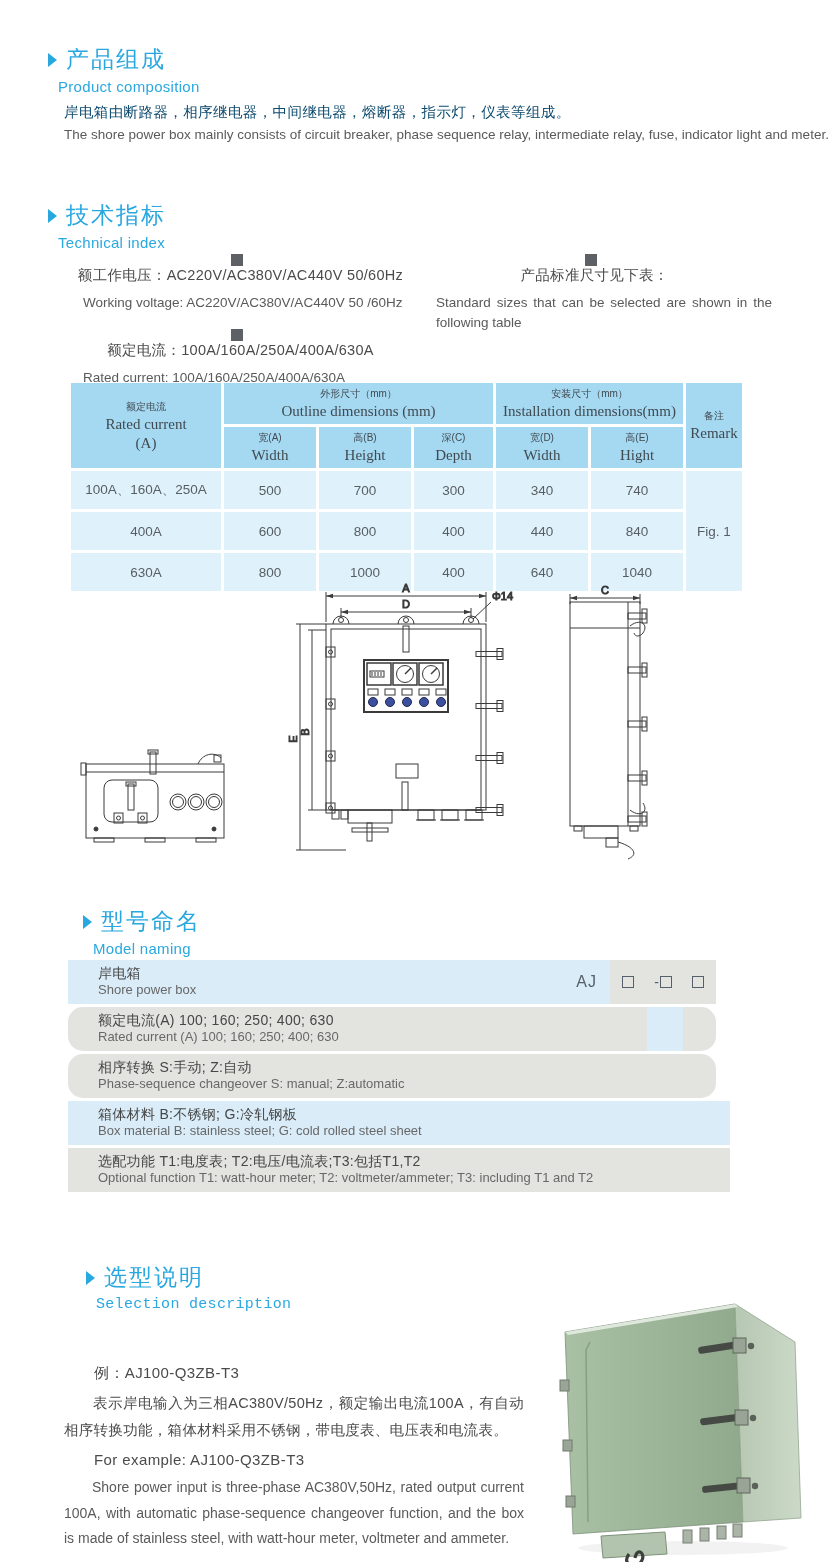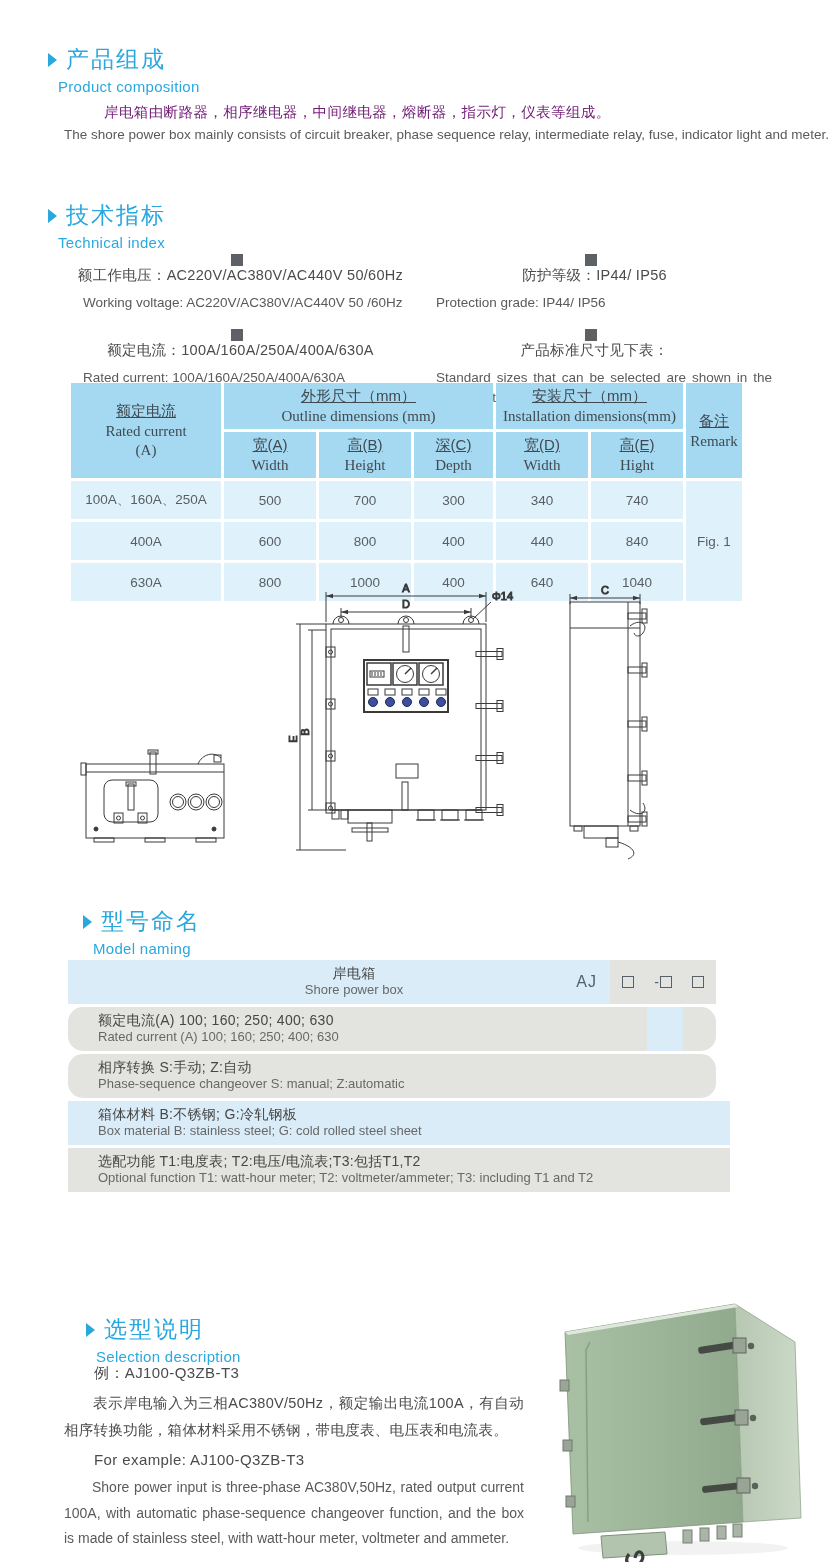--- a/index.html
+++ b/index.html
@@ -7,54 +7,54 @@
   body { font-family:"Liberation Sans", sans-serif; }
   .page { position:relative; width:830px; height:1568px; background:#ffffff; overflow:hidden; }
 
   
   .sec-head { position:absolute; }
   .sec-head .row { display:flex; align-items:center; }
   .tri { width:0; height:0; border-left:9px solid #29a7df; border-top:7px solid transparent; border-bottom:7px solid transparent; margin-right:9px; }
   .sec-title { font-size:23px; color:#29a7df; letter-spacing:2px; }
   .sec-sub { font-size:15px; color:#2aa8e0; margin-left:10px; margin-top:3px; letter-spacing:0.3px; }
 
-  .zh-text { font-size:14.5px; color:#701a75; letter-spacing:0.4px;margin-left:40px; }
+  .zh-text { font-size:14.5px; color:#0c4a6e; letter-spacing:0.4px; }
   .en-text { font-size:13.5px; color:#5a5a5a; }
 
   
   .spec-wrap { position:absolute; left:64px; top:254px; width:708px; display:flex; }
   .spec-col1 { width:360px; }
   .spec-col2 { flex:1; }
   .spec-item { margin-bottom:16px; }
   .spec-zh { font-size:14.5px; color:#4b4b4b; display:flex; align-items:center; letter-spacing:0.3px;flex-direction:column;}
   .bullet { display:inline-block; width:12px; height:12px; background:#5d6166; margin-right:7px; flex:none; }
   .spec-en { font-size:13.5px; color:#5a5a5a; margin-left:19px; margin-top:8px; line-height:20px; }
   .just { text-align:justify; }
 
   
   .dim-table { position:absolute; left:68px; top:380px; width:677px; border-collapse:separate; border-spacing:3px; }
   .dim-table th { background:#a5d8f1; color:#404a51; font-weight:normal; padding:4px 2px; }
-  .dim-table th .l1 { font-size:15px;text-decoration:underline; }
+  .dim-table th .l1 { font-size:10px; }
   .dim-table th .l2 { font-size:15px; margin-top:2px;font-family:Liberation Serif, serif; }
   .dim-table td { background:#dff1fa; color:#585f64; font-size:13.5px; text-align:center; height:38px; }
 
   
   .drawing { position:absolute; left:78px; top:582px; }
   .drawing svg { display:block; }
   .drawing text { font-family:"Liberation Sans", sans-serif; font-size:11px; fill:#333; }
 
   
   .model-wrap { position:absolute; left:68px; top:960px; width:677px; }
   .mrow { position:relative; margin-bottom:3px; }
   .mrow .zh { font-size:14px; color:#474747; line-height:17px; letter-spacing:0.3px; }
   .mrow .en { font-size:13px; color:#686868; line-height:16px; margin-top:0; }
   .pad { padding:5px 0 6px 30px; }
   .bgblue { background:#d9ecf8; }
   .bggray { background:#e3e3e0; }
-  .r1 { display:flex; width:648px;text-align:center; }
+  .r1 { display:flex; width:648px; }
   .r1 .lab { position:relative; width:542px; }
   .aj { position:absolute; right:13px; top:50%; transform:translateY(-50%); font-size:16px; color:#55606a; letter-spacing:1px; }
   .codes { width:106px; display:flex; align-items:center; justify-content:space-between; padding:0 12px; }
   .cbox { display:inline-block; width:12px; height:12px; border:1.5px solid #55606a; background:transparent; }
   .dashgrp { display:flex; align-items:center; }
   .dash { font-size:14px; color:#55606a; margin-right:1px; }
   .ov { position:absolute; top:0; bottom:0; }
   .w648 { width:648px;border-radius:15px; } .w662 { width:662px; }
 
   
@@ -98,27 +98,20 @@
       </div>
       <div class="spec-item">
         <div class="spec-zh">
             <span class="bullet"></span>
             <span>额定电流：100A/160A/250A/400A/630A</span>
           </div>
         <div class="spec-en">Rated current: 100A/160A/250A/400A/630A</div>
       </div>
     </div>
     <div class="spec-col2">
-      <div class="spec-item">
-        <div class="spec-zh">
-            <span class="bullet"></span>
-            <span>防护等级：IP44/ IP56</span>
-          </div>
-        <div class="spec-en">Protection grade: IP44/ IP56</div>
-      </div>
       <div class="spec-item">
         <div class="spec-zh">
             <span class="bullet"></span>
             <span>产品标准尺寸见下表：</span>
           </div>
         <div class="spec-en just" style="width:336px;">Standard sizes that can be selected are shown in the following table</div>
       </div>
     </div>
   </div>
 
@@ -412,21 +405,21 @@
     <div class="mrow w662 bgblue pad">
       <div class="zh">箱体材料   B:不锈钢;  G:冷轧钢板</div>
       <div class="en">Box material   B: stainless steel; G: cold rolled steel sheet</div>
     </div>
     <div class="mrow w662 bggray pad">
       <div class="zh">选配功能   T1:电度表;  T2:电压/电流表;T3:包括T1,T2</div>
       <div class="en">Optional function  T1: watt-hour meter; T2: voltmeter/ammeter; T3: including T1 and T2</div>
     </div>
   </div>
 
-  <div class="sec-head" style="left:86px; top:1314px;">
+  <div class="sec-head" style="left:86px; top:1262px;font-family:Liberation Mono, monospace;">
     <div class="row">
       <span class="tri"></span>
       <span class="sec-title">选型说明</span>
     </div>
     <div class="sec-sub">Selection description</div>
   </div>
 
   <div class="sel-text">
     <div class="ex-line">例：AJ100-Q3ZB-T3</div>
     <div class="p-zh">表示岸电输入为三相AC380V/50Hz，额定输出电流100A，有自动相序转换功能，箱体材料采用不锈钢，带电度表、电压表和电流表。</div>

